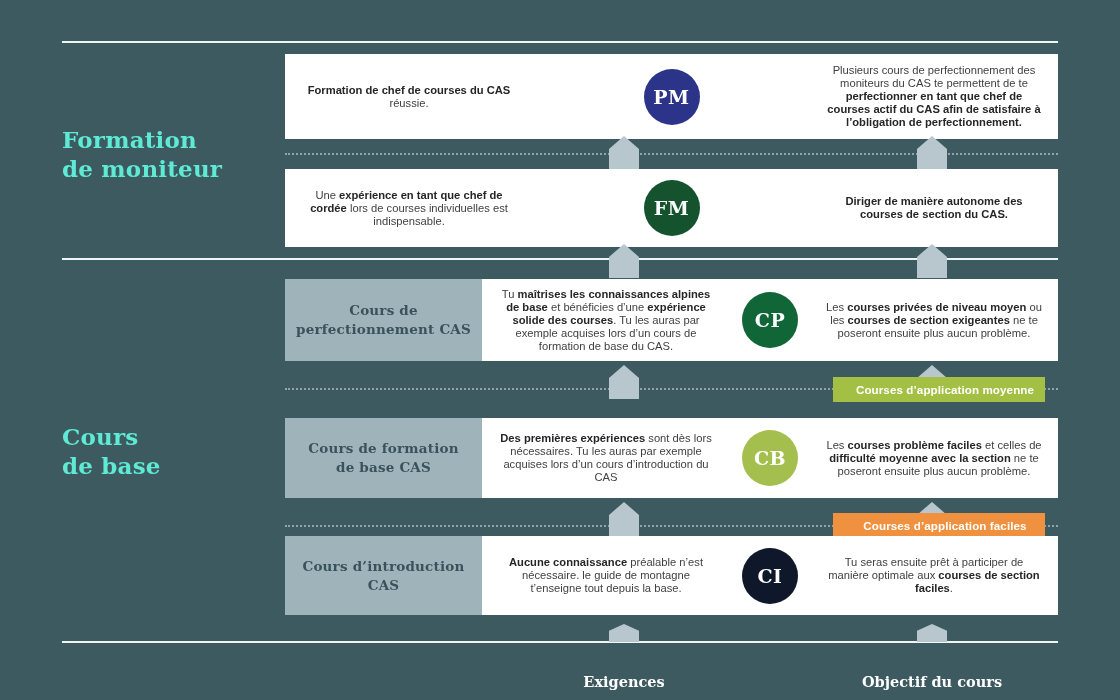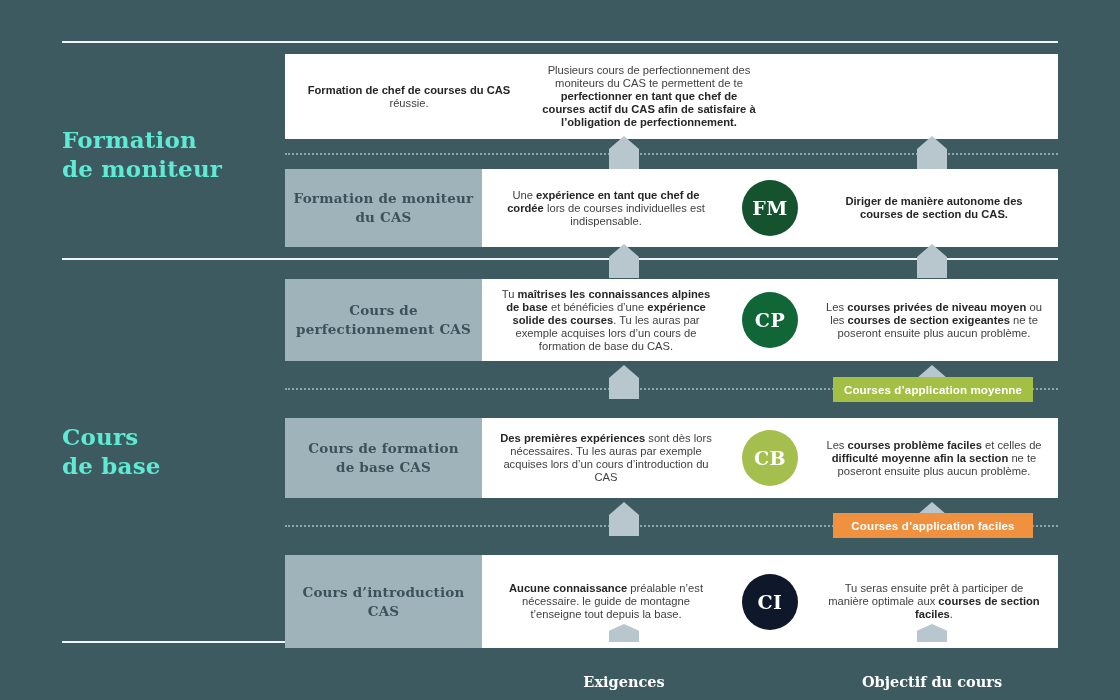--- a/index.html
+++ b/index.html
@@ -63,21 +63,21 @@
   .uparrow{
     position:absolute;width:30px;height:34px;
     background:#b7c7cd;
     clip-path:polygon(0% 100%, 0% 38%, 50% 0%, 100% 38%, 100% 100%);
   }
 
   
   .pill{
     position:absolute;height:25px;line-height:25px;
     color:#ffffff;font-size:11.6px;font-weight:700;
-    text-align:center;letter-spacing:.1px;
+    text-align:center;letter-spacing:.1px;padding-left:12px;
   }
   .pill.green{background:#a4c044;}
   .pill.orange{background:#f0913f;}
 
   
   .foot{
     position:absolute;top:654px;color:#ffffff;
     font-family:"DejaVu Serif", serif;font-weight:700;font-size:14.5px;
     text-align:center;
     margin-top:19px;
@@ -97,35 +97,32 @@
     <div>de moniteur</div>
   </div>
   <div class="grouptitle" style="top:422px">
     <div>Cours</div>
     <div>de base</div>
   </div>
 
   <div class="row" style="top:54px;height:85px">
     <div class="card">
       <div class="cell req"><b>Formation de chef de courses du CAS</b> réussie.</div>
+      <div class="badgewrap">
+        <div class="circle" style="background: rgb(43, 52, 136);">PM</div>
+      </div>
       <div class="cell goal">Plusieurs cours de perfectionnement des moniteurs du CAS te permettent de te <b>perfectionner en tant que chef de courses actif du CAS afin de satisfaire à l’obligation de perfectionnement.</b></div>
     </div>
   </div>
 
   <div class="dotrule" style="top:153px"></div>
   <div class="uparrow" style="left:609px;top:136px"></div>
   <div class="uparrow" style="left:917px;top:136px"></div>
 
   <div class="row" style="top:169px;height:78px">
-    <div class="leftbox">
-      <span>
-        <span>Formation de moniteur</span><br>
-        <span>du CAS</span>
-      </span>
-    </div>
     <div class="card">
       <div class="cell req">Une <b>expérience en tant que chef de cordée</b> lors de courses individuelles est indispensable.</div>
       <div class="badgewrap">
         <div class="circle" style="background: #14532d;">FM</div>
       </div>
       <div class="cell goal"><b>Diriger de manière autonome des courses de section du CAS.</b></div>
     </div>
   </div>
 
   <div class="uparrow" style="left:609px;top:244px"></div>
@@ -157,30 +154,30 @@
       <span>
         <span>Cours de formation</span><br>
         <span>de base CAS</span>
       </span>
     </div>
     <div class="card">
       <div class="cell req"><b>Des premières expériences</b> sont dès lors nécessaires. Tu les auras par exemple acquises lors d’un cours d’introduction du CAS</div>
       <div class="badgewrap">
         <div class="circle" style="background: rgb(164, 191, 77); text-align: center;">CB</div>
       </div>
-      <div class="cell goal">Les <b>courses problème faciles</b> et celles de <b>difficulté moyenne afin la section</b> ne te poseront ensuite plus aucun problème.</div>
+      <div class="cell goal">Les <b>courses problème faciles</b> et celles de <b>difficulté moyenne avec la section</b> ne te poseront ensuite plus aucun problème.</div>
     </div>
   </div>
 
   <div class="dotrule" style="top:525px"></div>
   <div class="uparrow" style="left:609px;top:502px"></div>
   <div class="uparrow" style="left:917px;top:502px"></div>
   <div class="pill orange" style="left: 833px; top: 513px; width: 200px; background: rgb(240, 145, 63);">Courses d’application faciles</div>
 
-  <div class="row" style="top:555px;height:93px">
+  <div class="row" style="top:536px;height:79px">
     <div class="leftbox">
       <span>
         <span>Cours d’introduction</span><br>
         <span>CAS</span>
       </span>
     </div>
     <div class="card">
       <div class="cell req"><b>Aucune connaissance</b> préalable n’est nécessaire. le guide de montagne t’enseigne tout depuis la base.</div>
       <div class="badgewrap">
         <div class="circle" style="background: #0f172a;">CI</div>

